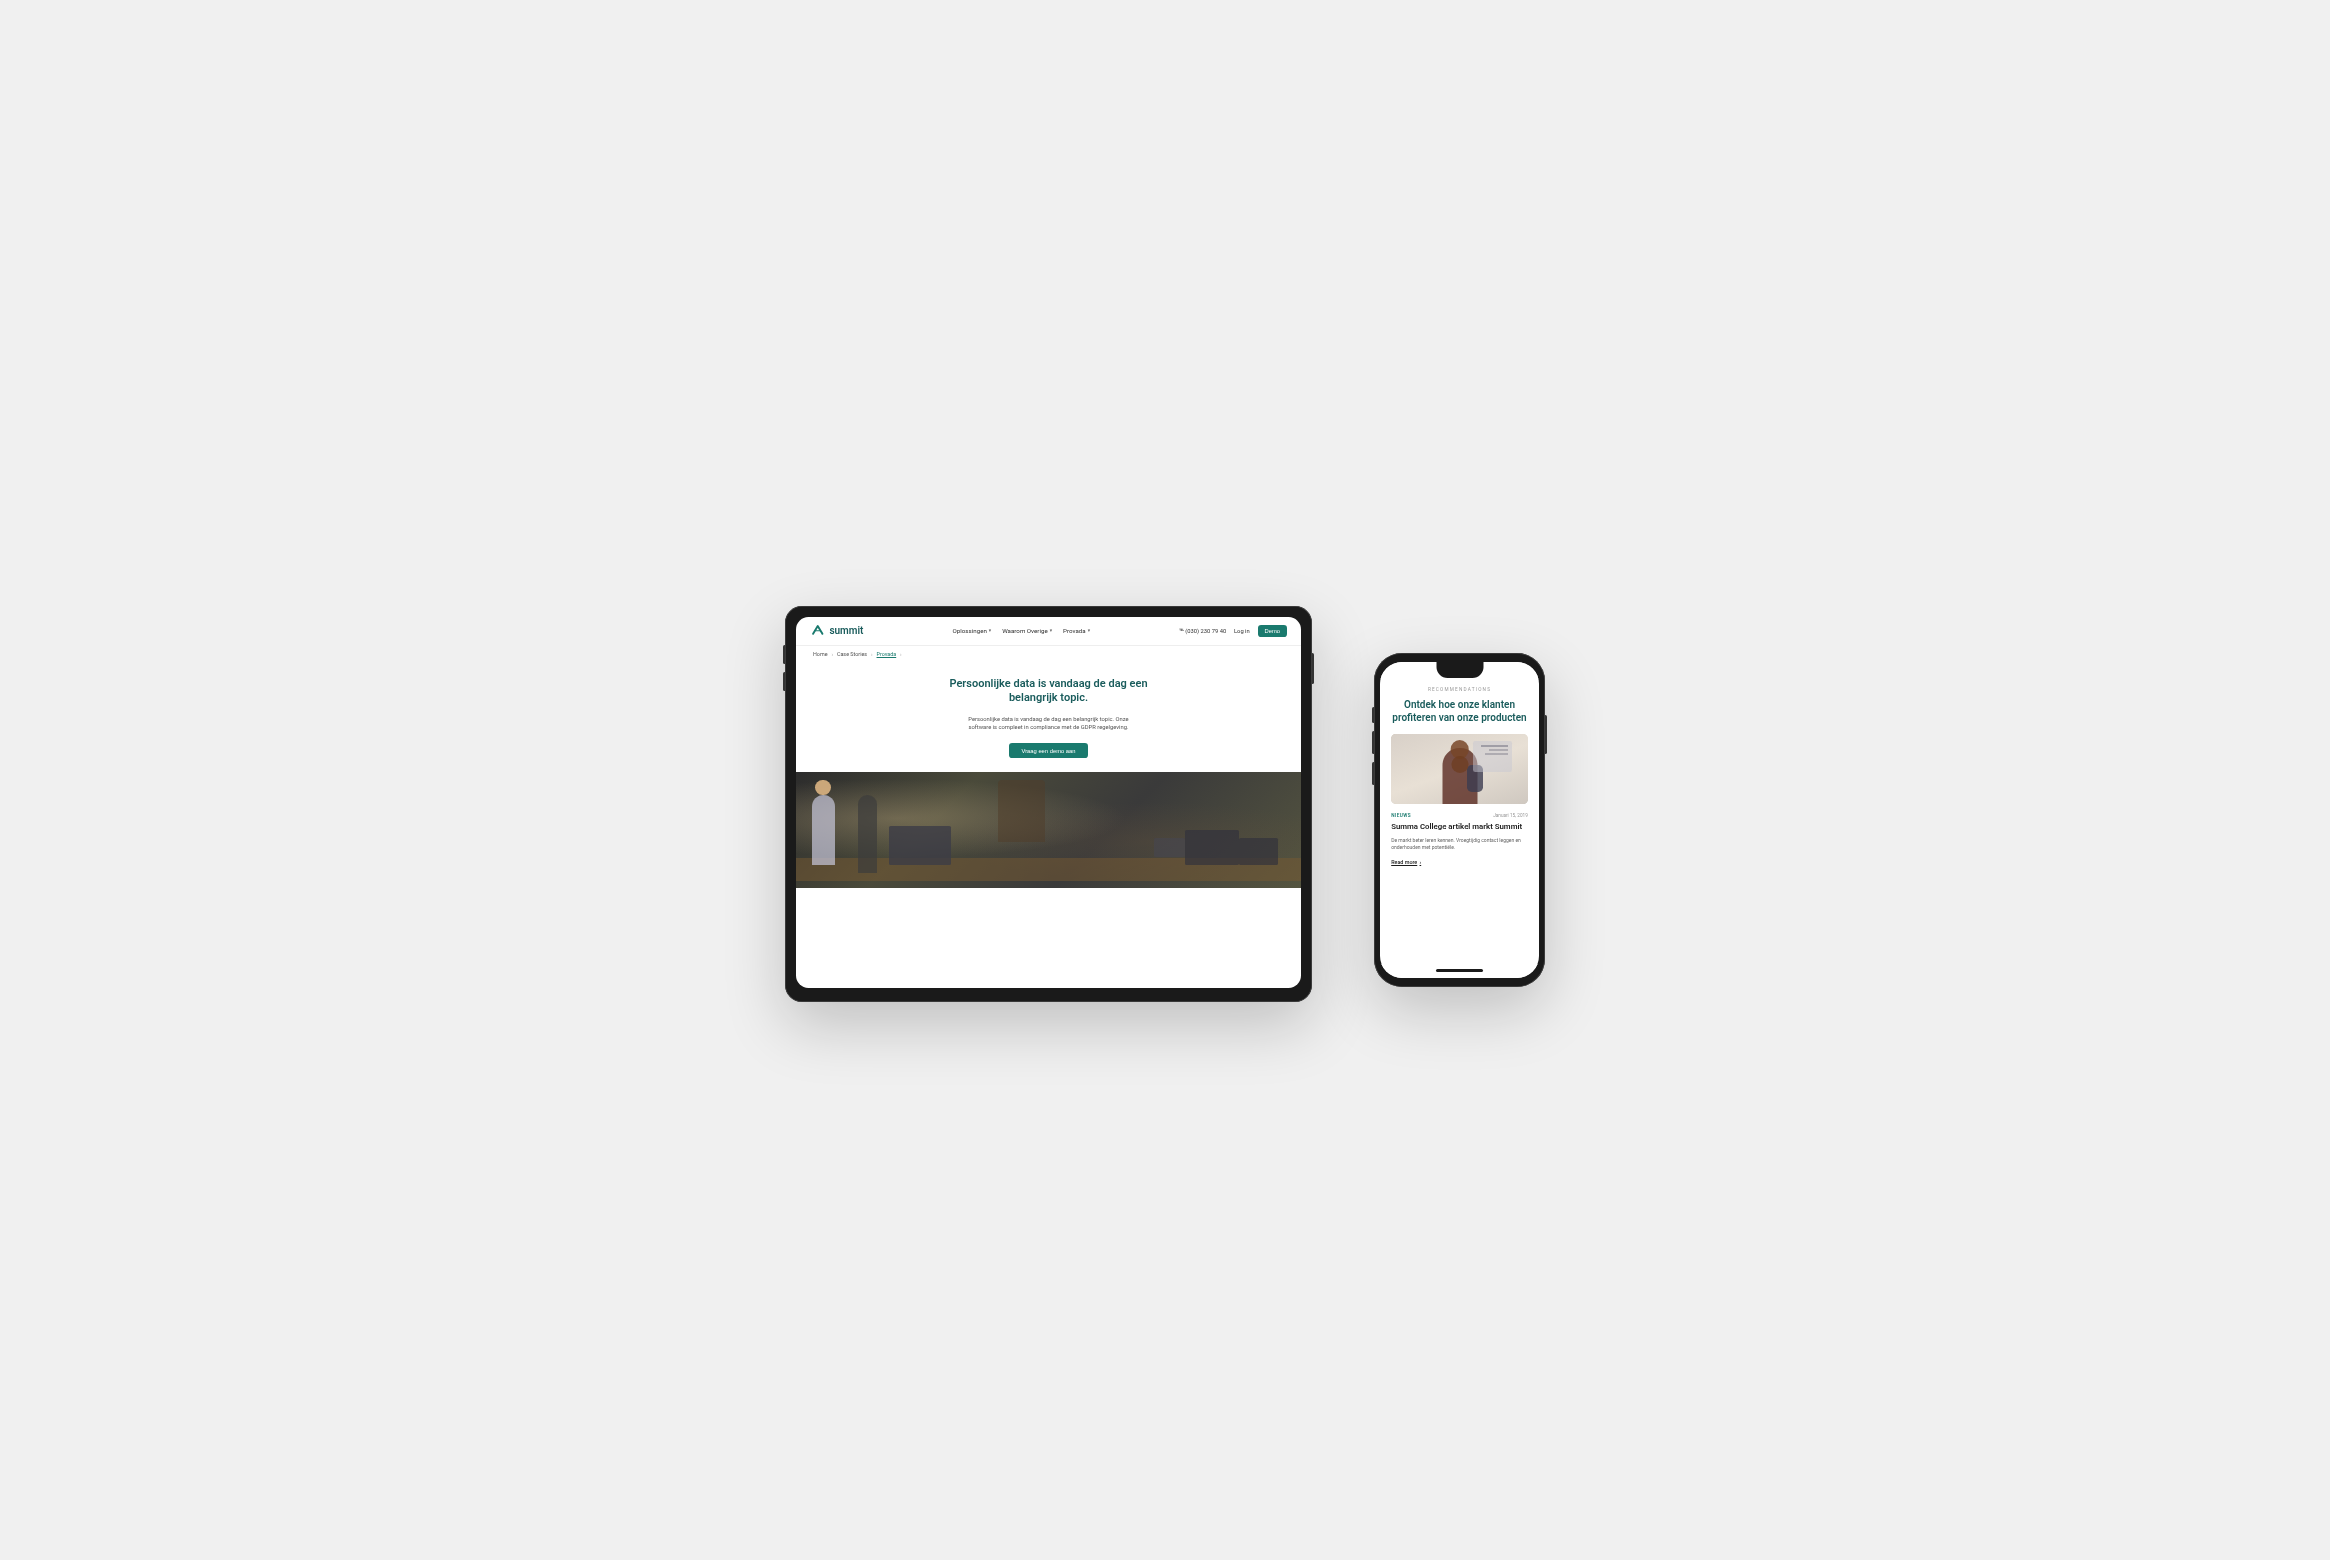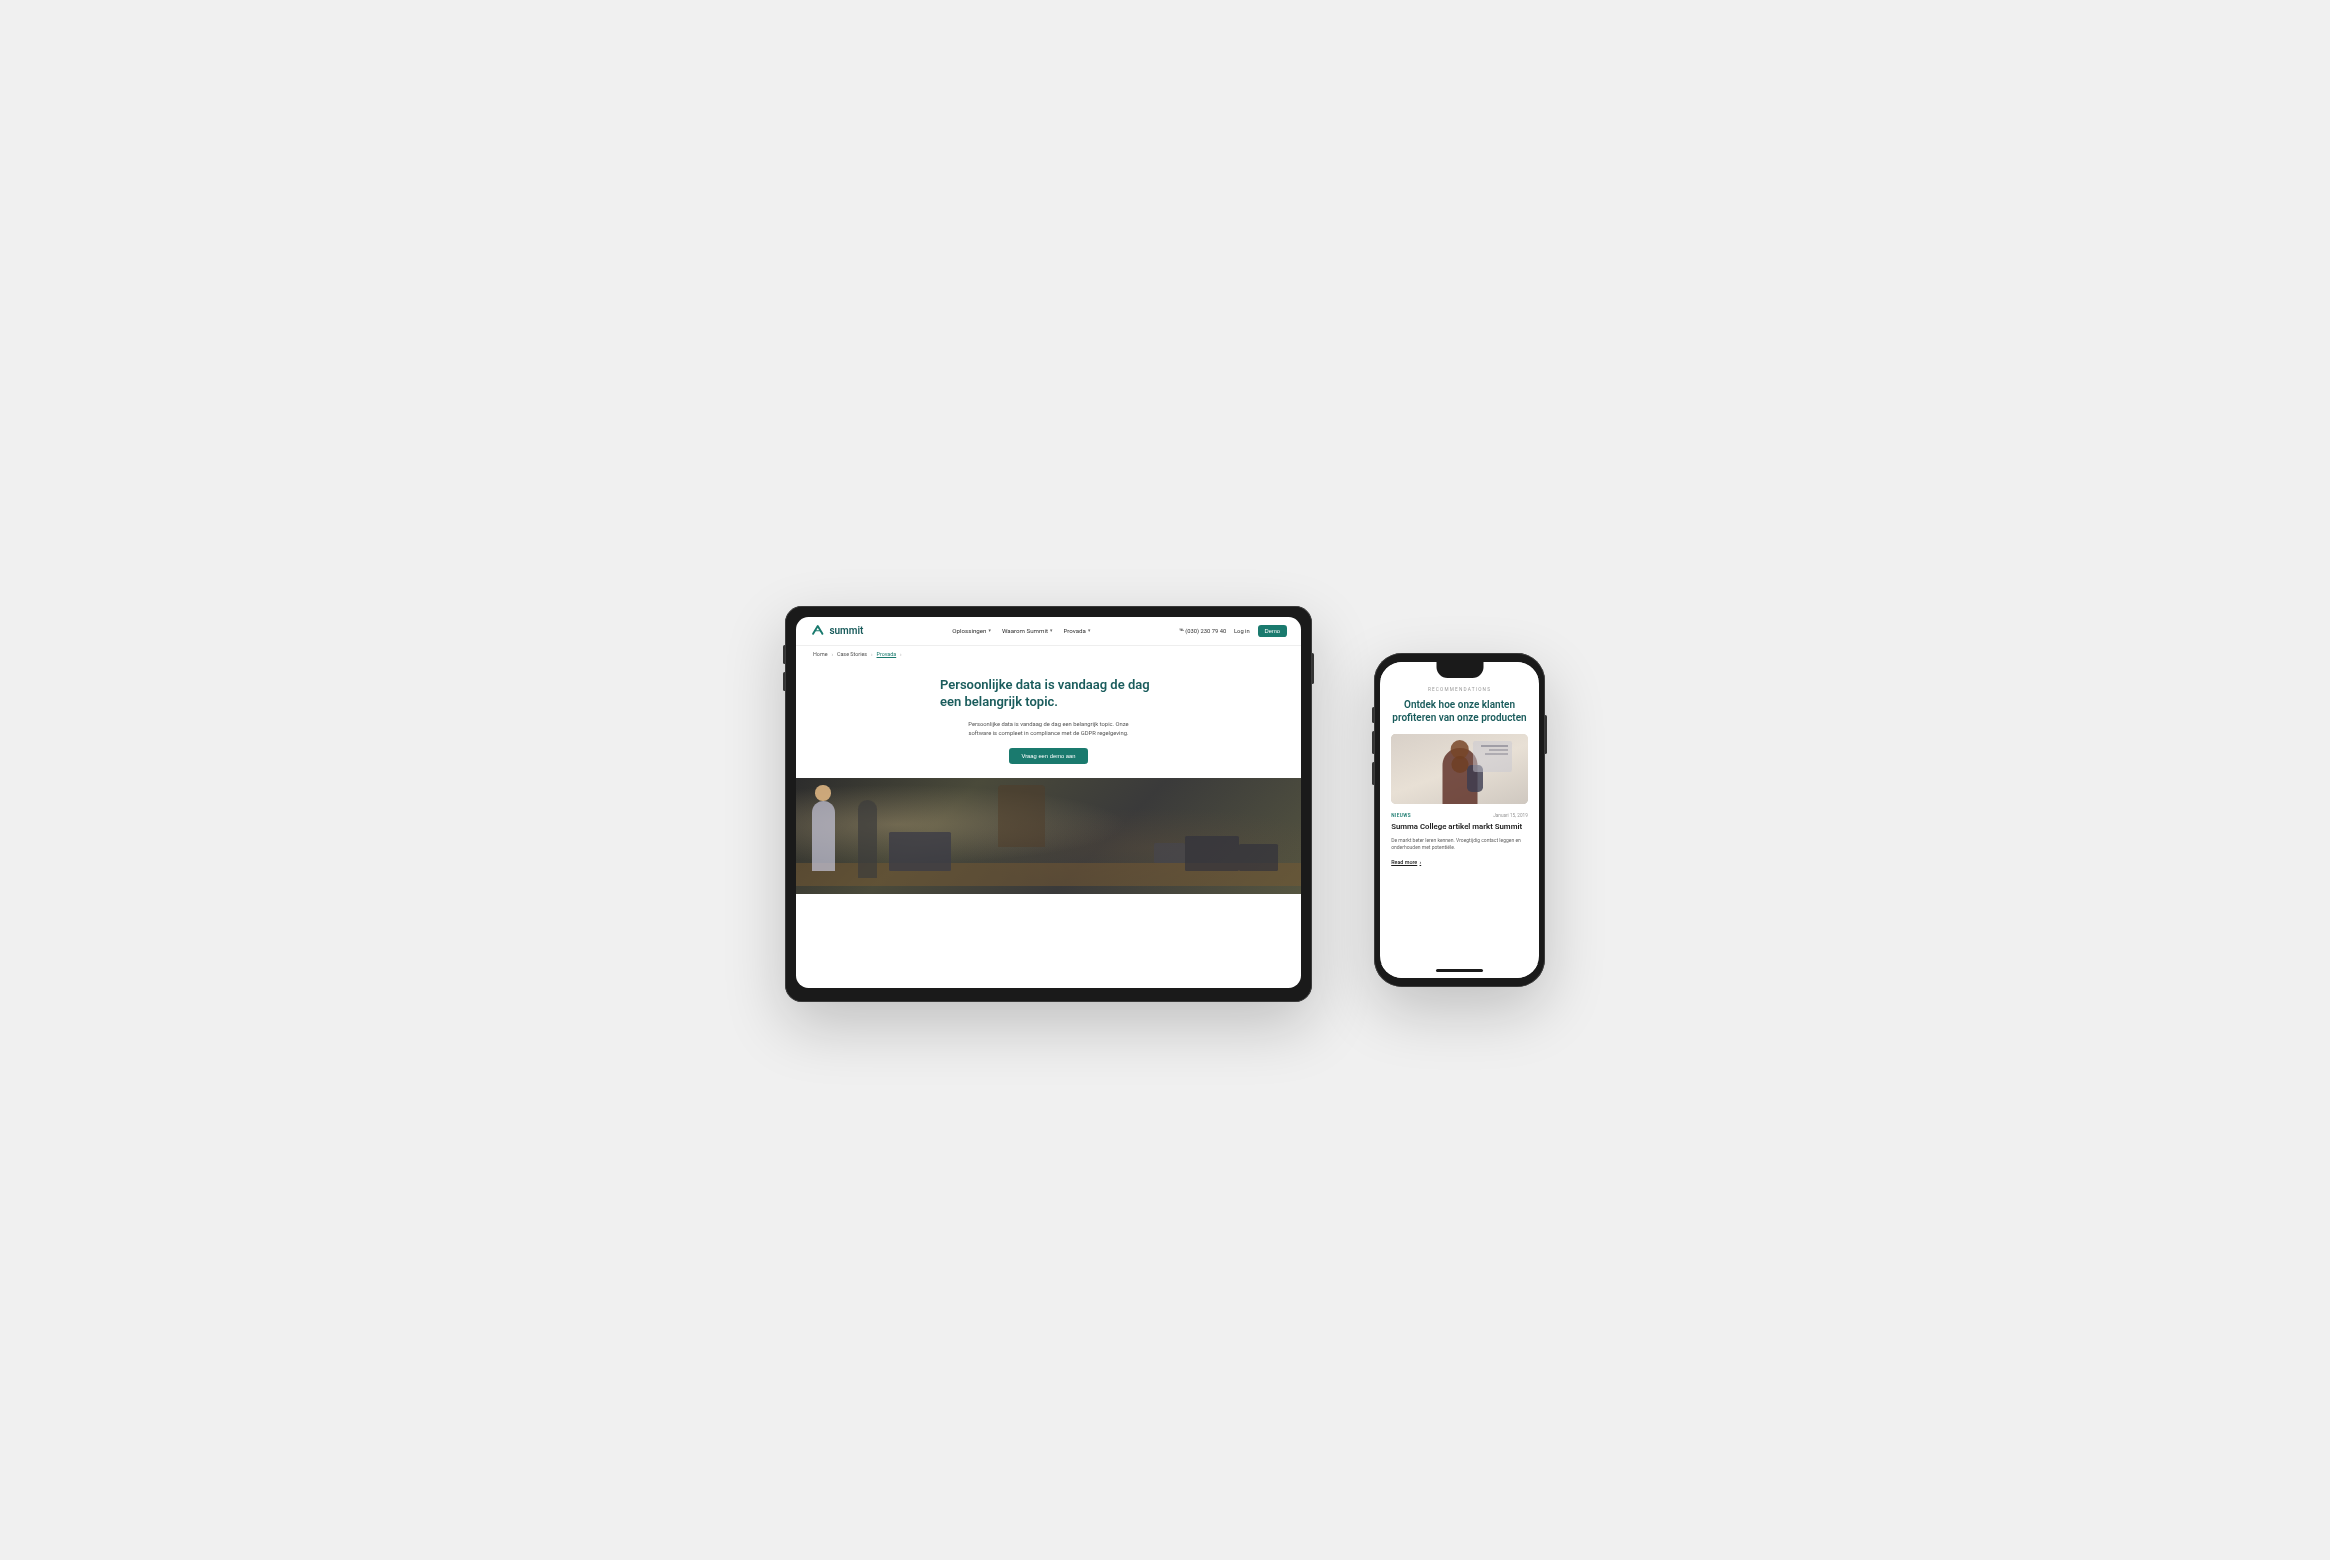--- a/index.html
+++ b/index.html
@@ -143,24 +143,24 @@
     .tablet-content {
       flex: 1;
       display: flex;
       flex-direction: column;
       align-items: center;
       padding: 15.5px 0 0 0;
       overflow: hidden;
     }
 
     .tablet-hero-title {
-      font-size: 13px;
+      font-size: 11px;
       font-weight: 600;
       color: #1a5c5c;
-      text-align: left;
+      text-align: center;
       line-height: 1.3;
       margin-bottom: 9.3px;
       max-width: 217px;
     }
 
     .tablet-hero-subtitle {
       font-size: 5.8px;
       color: #555;
       text-align: center;
       line-height: 1.5;
@@ -516,21 +516,21 @@
             </svg>
             <span class="logo-text">summit</span>
           </div>
 
           <div class="tablet-nav-links">
             <span class="tablet-nav-link">
               <span>Oplossingen</span>
               <span class="chevron">▾</span>
             </span>
             <span class="tablet-nav-link">
-              <span>Waarom Summit</span>
+              <span>Waarom Overige</span>
               <span class="chevron">▾</span>
             </span>
             <span class="tablet-nav-link">
               <span>Provada</span>
               <span class="chevron">▾</span>
             </span>
           </div>
 
           <div class="tablet-nav-right">
             <span class="tablet-phone">℡ (030) 230 79 40</span>

